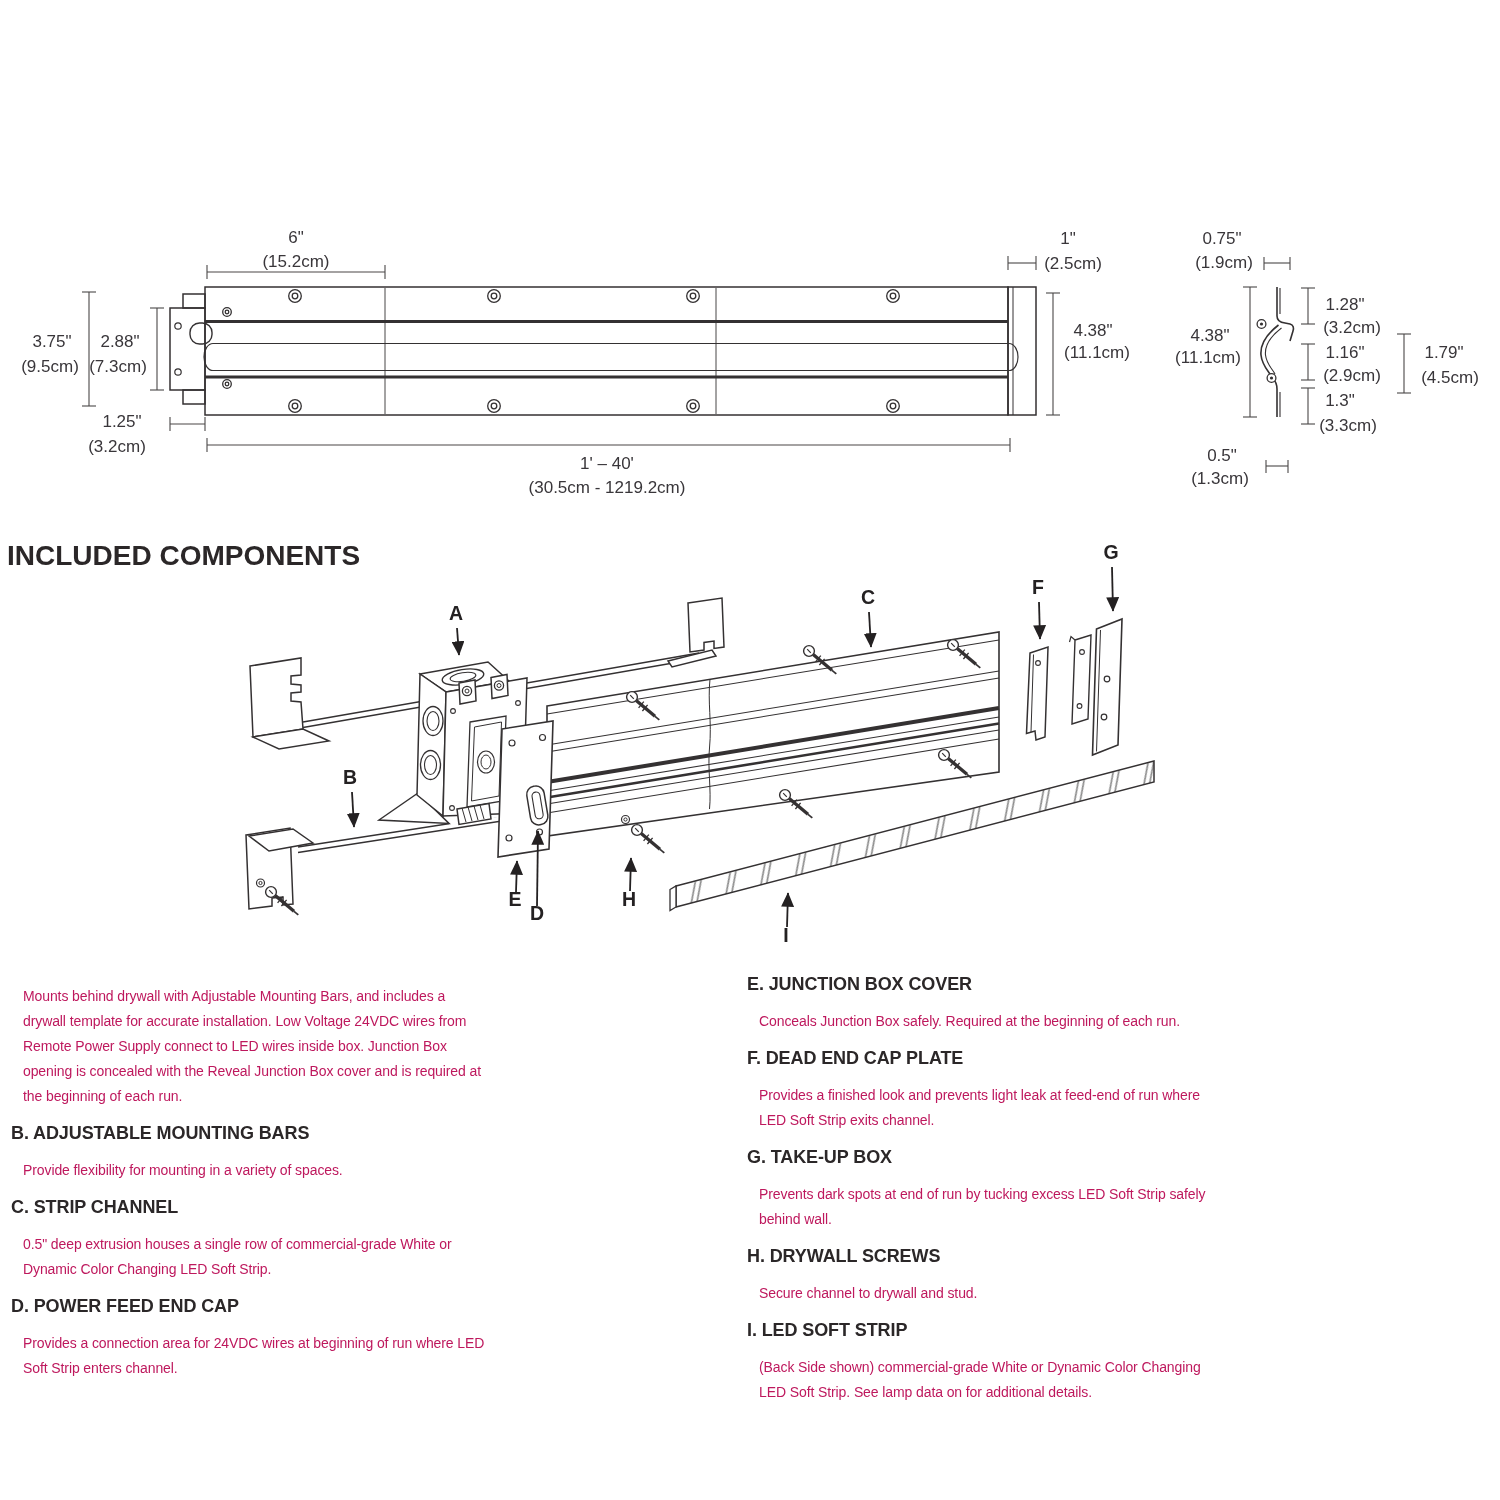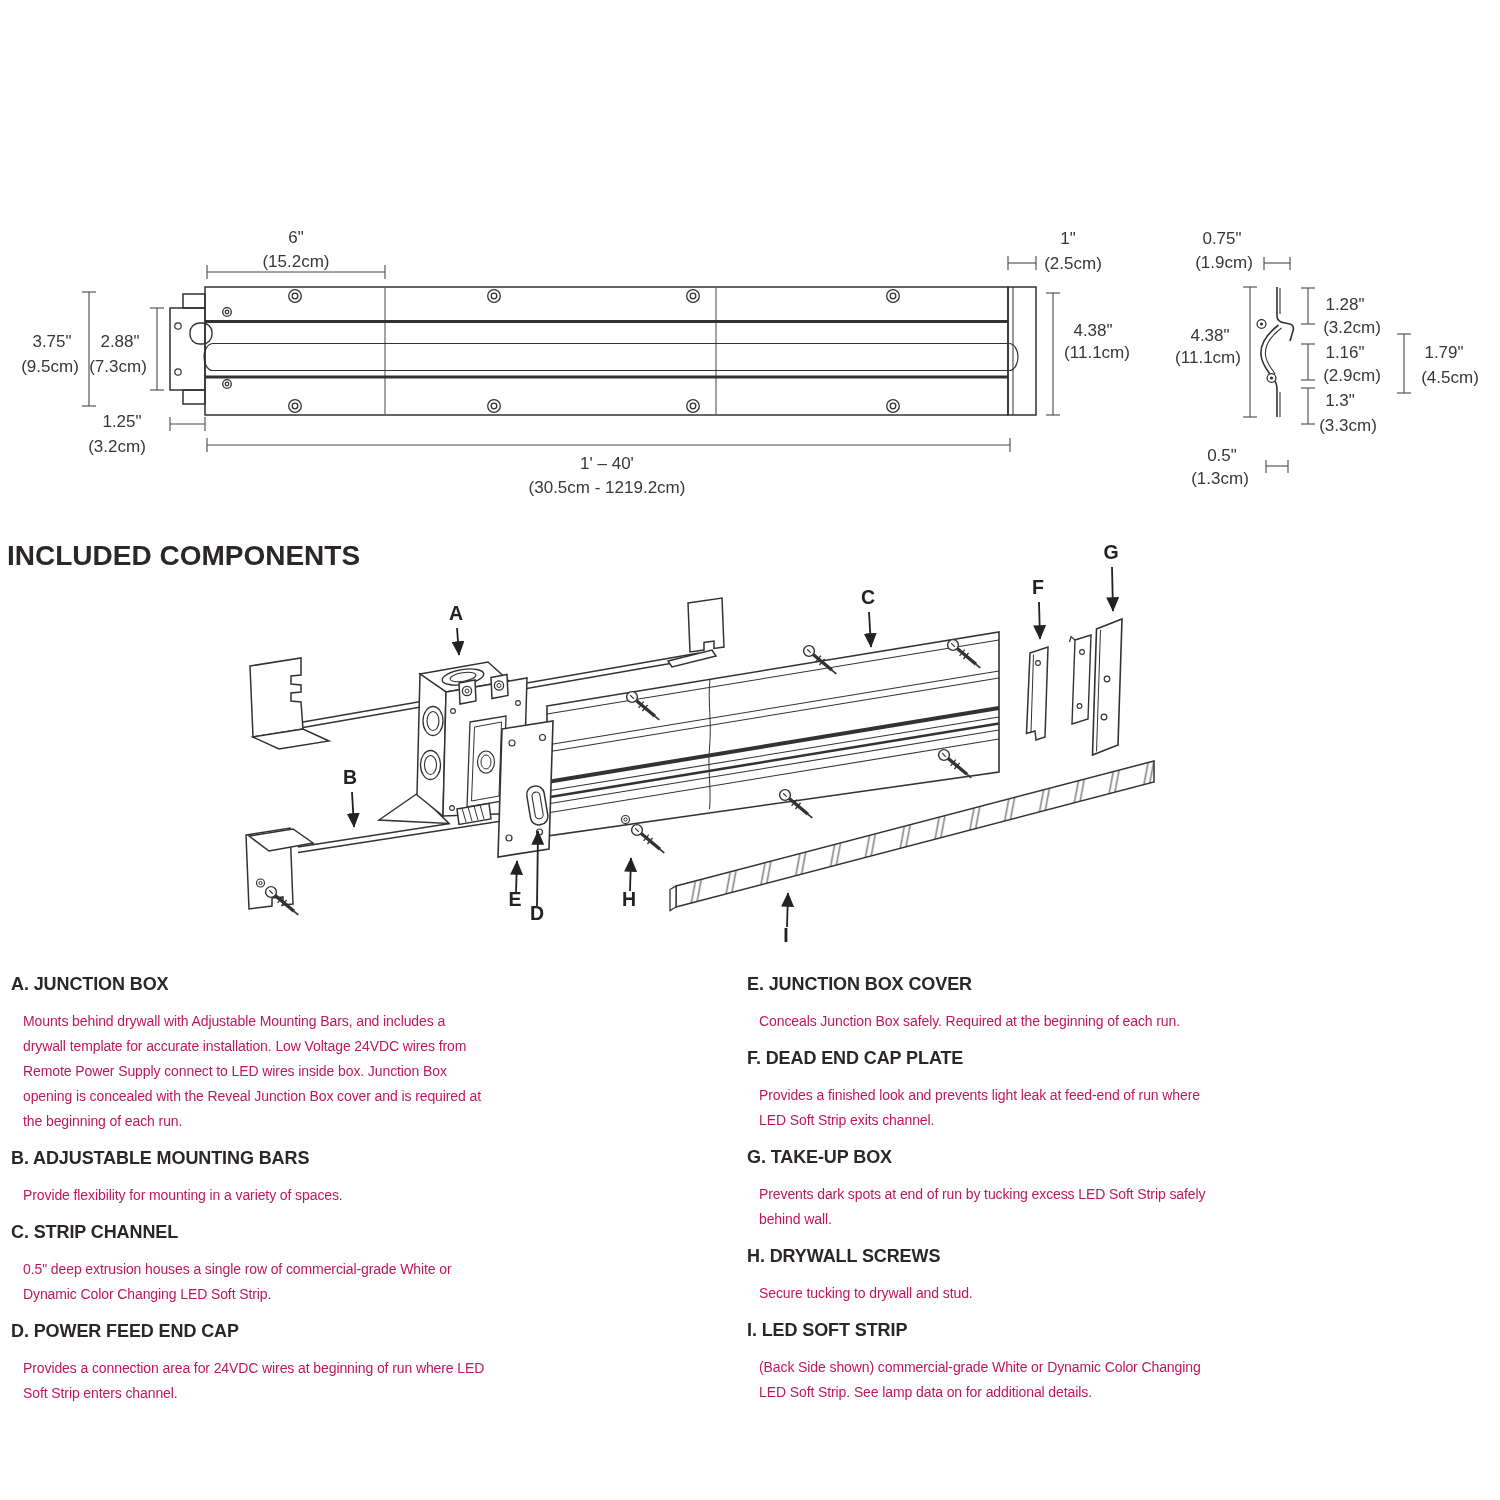--- a/index.html
+++ b/index.html
@@ -320,21 +320,20 @@
         <text class="part-letter" x="786" y="942">I</text>
       </g>
     </g>
   </g>
 </svg>
 
 <div id="included-heading">INCLUDED COMPONENTS</div>
 
 <div id="desc-col-left" class="desc-col">
   <div class="desc-sec">
-    <h3>A. JUNCTION BOX</h3>
     <p>Mounts behind drywall with Adjustable Mounting Bars, and includes a
 drywall template for accurate installation. Low Voltage 24VDC wires from
 Remote Power Supply connect to LED wires inside box. Junction Box
 opening is concealed with the Reveal Junction Box cover and is required at
 the beginning of each run.</p>
   </div>
   <div class="desc-sec">
     <h3>B. ADJUSTABLE MOUNTING BARS</h3>
     <p>Provide flexibility for mounting in a variety of spaces.</p>
   </div>
@@ -360,20 +359,20 @@
     <p>Provides a finished look and prevents light leak at feed-end of run where
 LED Soft Strip exits channel.</p>
   </div>
   <div class="desc-sec">
     <h3>G. TAKE-UP BOX</h3>
     <p>Prevents dark spots at end of run by tucking excess LED Soft Strip safely
 behind wall.</p>
   </div>
   <div class="desc-sec">
     <h3>H. DRYWALL SCREWS</h3>
-    <p>Secure tucking to drywall and stud.</p>
+    <p>Secure channel to drywall and stud.</p>
   </div>
   <div class="desc-sec">
     <h3>I. LED SOFT STRIP</h3>
     <p>(Back Side shown) commercial-grade White or Dynamic Color Changing
 LED Soft Strip. See lamp data on for additional details.</p>
   </div>
 </div>
 
 </body></html>

